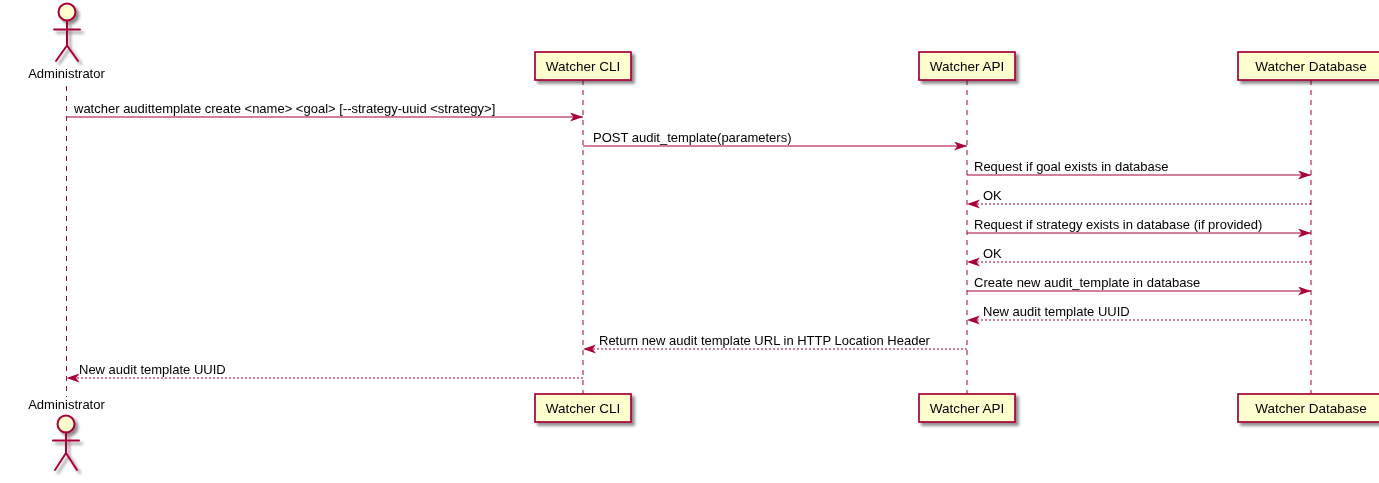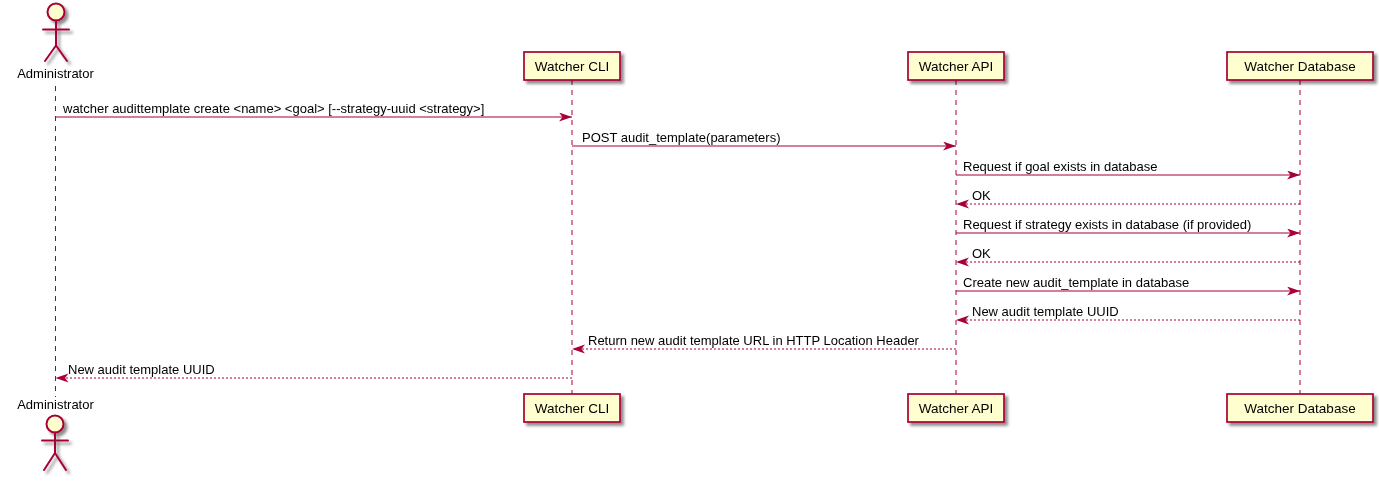--- a/index.html
+++ b/index.html
@@ -9,20 +9,21 @@
     --background: #FFFFFF;
   }
   * { margin: 0; padding: 0; box-sizing: border-box; }
   html, body { background: var(--background); }
   .diagram-wrap {
     position: relative;
     width: 1179px;
     height: 483px;
     background: var(--background);
     font-family: "DejaVu Sans", "Liberation Sans", sans-serif;
+    margin-left: 11px;
   }
   svg text {
     font-family: "Liberation Sans", "DejaVu Sans", sans-serif;
     font-size: 13px;
     fill: var(--text-color);
   }
   svg text.participant-label { font-size: 13.5px; }
   .lifeline {
     stroke: var(--accent);
     stroke-width: 1;

